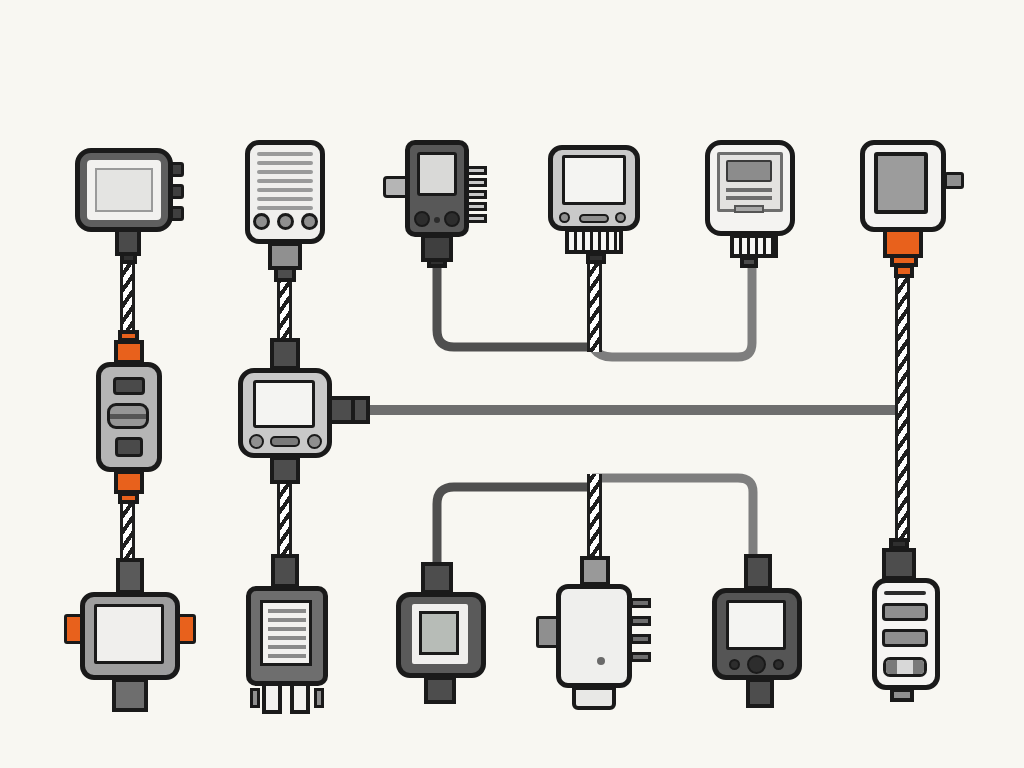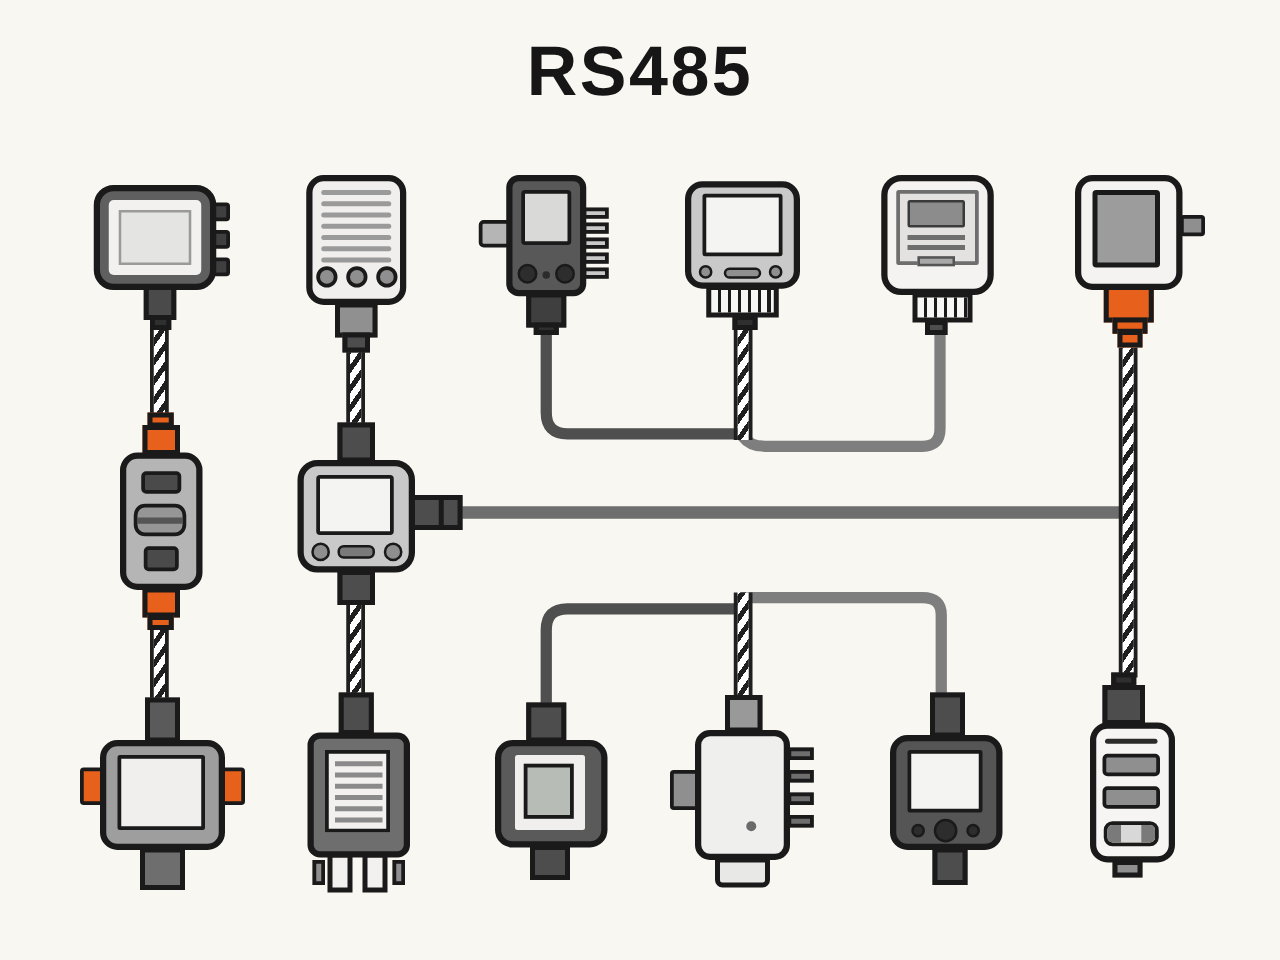--- a/index.html
+++ b/index.html
@@ -16,21 +16,20 @@
          border-left:3px solid #1f1f1f;border-right:3px solid #1f1f1f;}
   .ribbed{background:repeating-linear-gradient(90deg,#f6f6f4 0 5px,#1a1a1a 5px 8px);}
   .circ{border-radius:50%;}
   svg.wires{position:absolute;left:0;top:0;z-index:1;}
 </style>
 </head>
 <body>
 
 <div id="canvas">
 
-  <div class="title">RS485</div>
 
   <svg class="wires" width="1024" height="768" viewBox="0 0 1024 768">
     <path d="M 362 410 H 898" stroke="#6e6e6e" stroke-width="10" fill="none"></path>
     <path d="M 437 260 V 330 Q 437 347 454 347 H 592" stroke="#4f4f4f" stroke-width="9" fill="none" stroke-linecap="round"></path>
     <path d="M 594 349 Q 600 357 612 357 H 738 Q 752 357 752 343 V 262" stroke="#7e7e7e" stroke-width="9" fill="none" stroke-linecap="round"></path>
     <path d="M 437 566 V 504 Q 437 487 454 487 H 592" stroke="#4f4f4f" stroke-width="9" fill="none" stroke-linecap="round"></path>
     <path d="M 594 478 H 738 Q 753 478 753 492 V 562" stroke="#7e7e7e" stroke-width="9" fill="none" stroke-linecap="round"></path>
   </svg>
 
   <div class="braid" style="left:120px;top:260px;height:76px;"></div>

